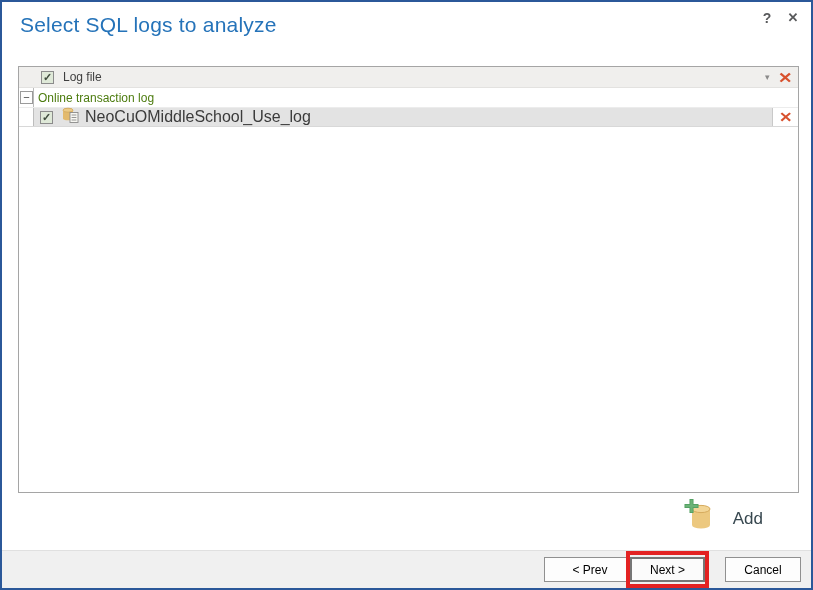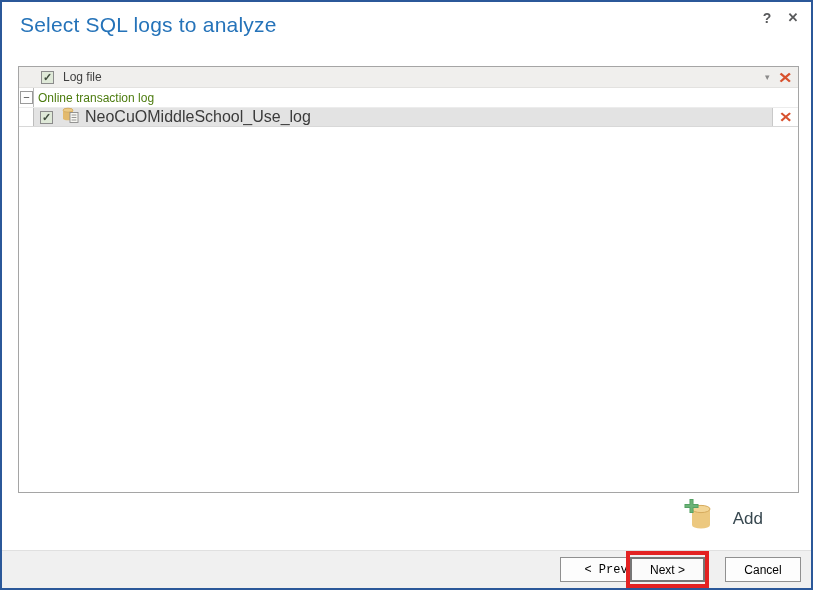--- a/index.html
+++ b/index.html
@@ -108,21 +108,21 @@
     position:absolute; left:0; right:0; bottom:0; height:38px;
     background:#f0f0f0; border-top:1px solid #e0e0e0;
   }
   .btn {
     position:absolute; top:6px; height:25px;
     background:#fdfdfd; border:1px solid #909090;
     font-family:"Liberation Sans", sans-serif;
     font-size:12px; color:#000; text-align:center;
     cursor:default;
   }
-  .btn-prev { left:558px; width:92px;font-family:Liberation Mono, monospace; }
+  .btn-prev { left:542px; width:92px; }
   .btn-cancel { left:723px; width:76px; }
   .next-annotation {
     position:absolute; left:624px; top:0; width:83px; height:37px;
     border:4px solid #e32222;
     display:flex; align-items:center; justify-content:center;
   }
   .btn-next {
     position:static; width:79px; height:25px;
     border:2px solid #767676; background:#fbfbfb;
     font-size:12px;

